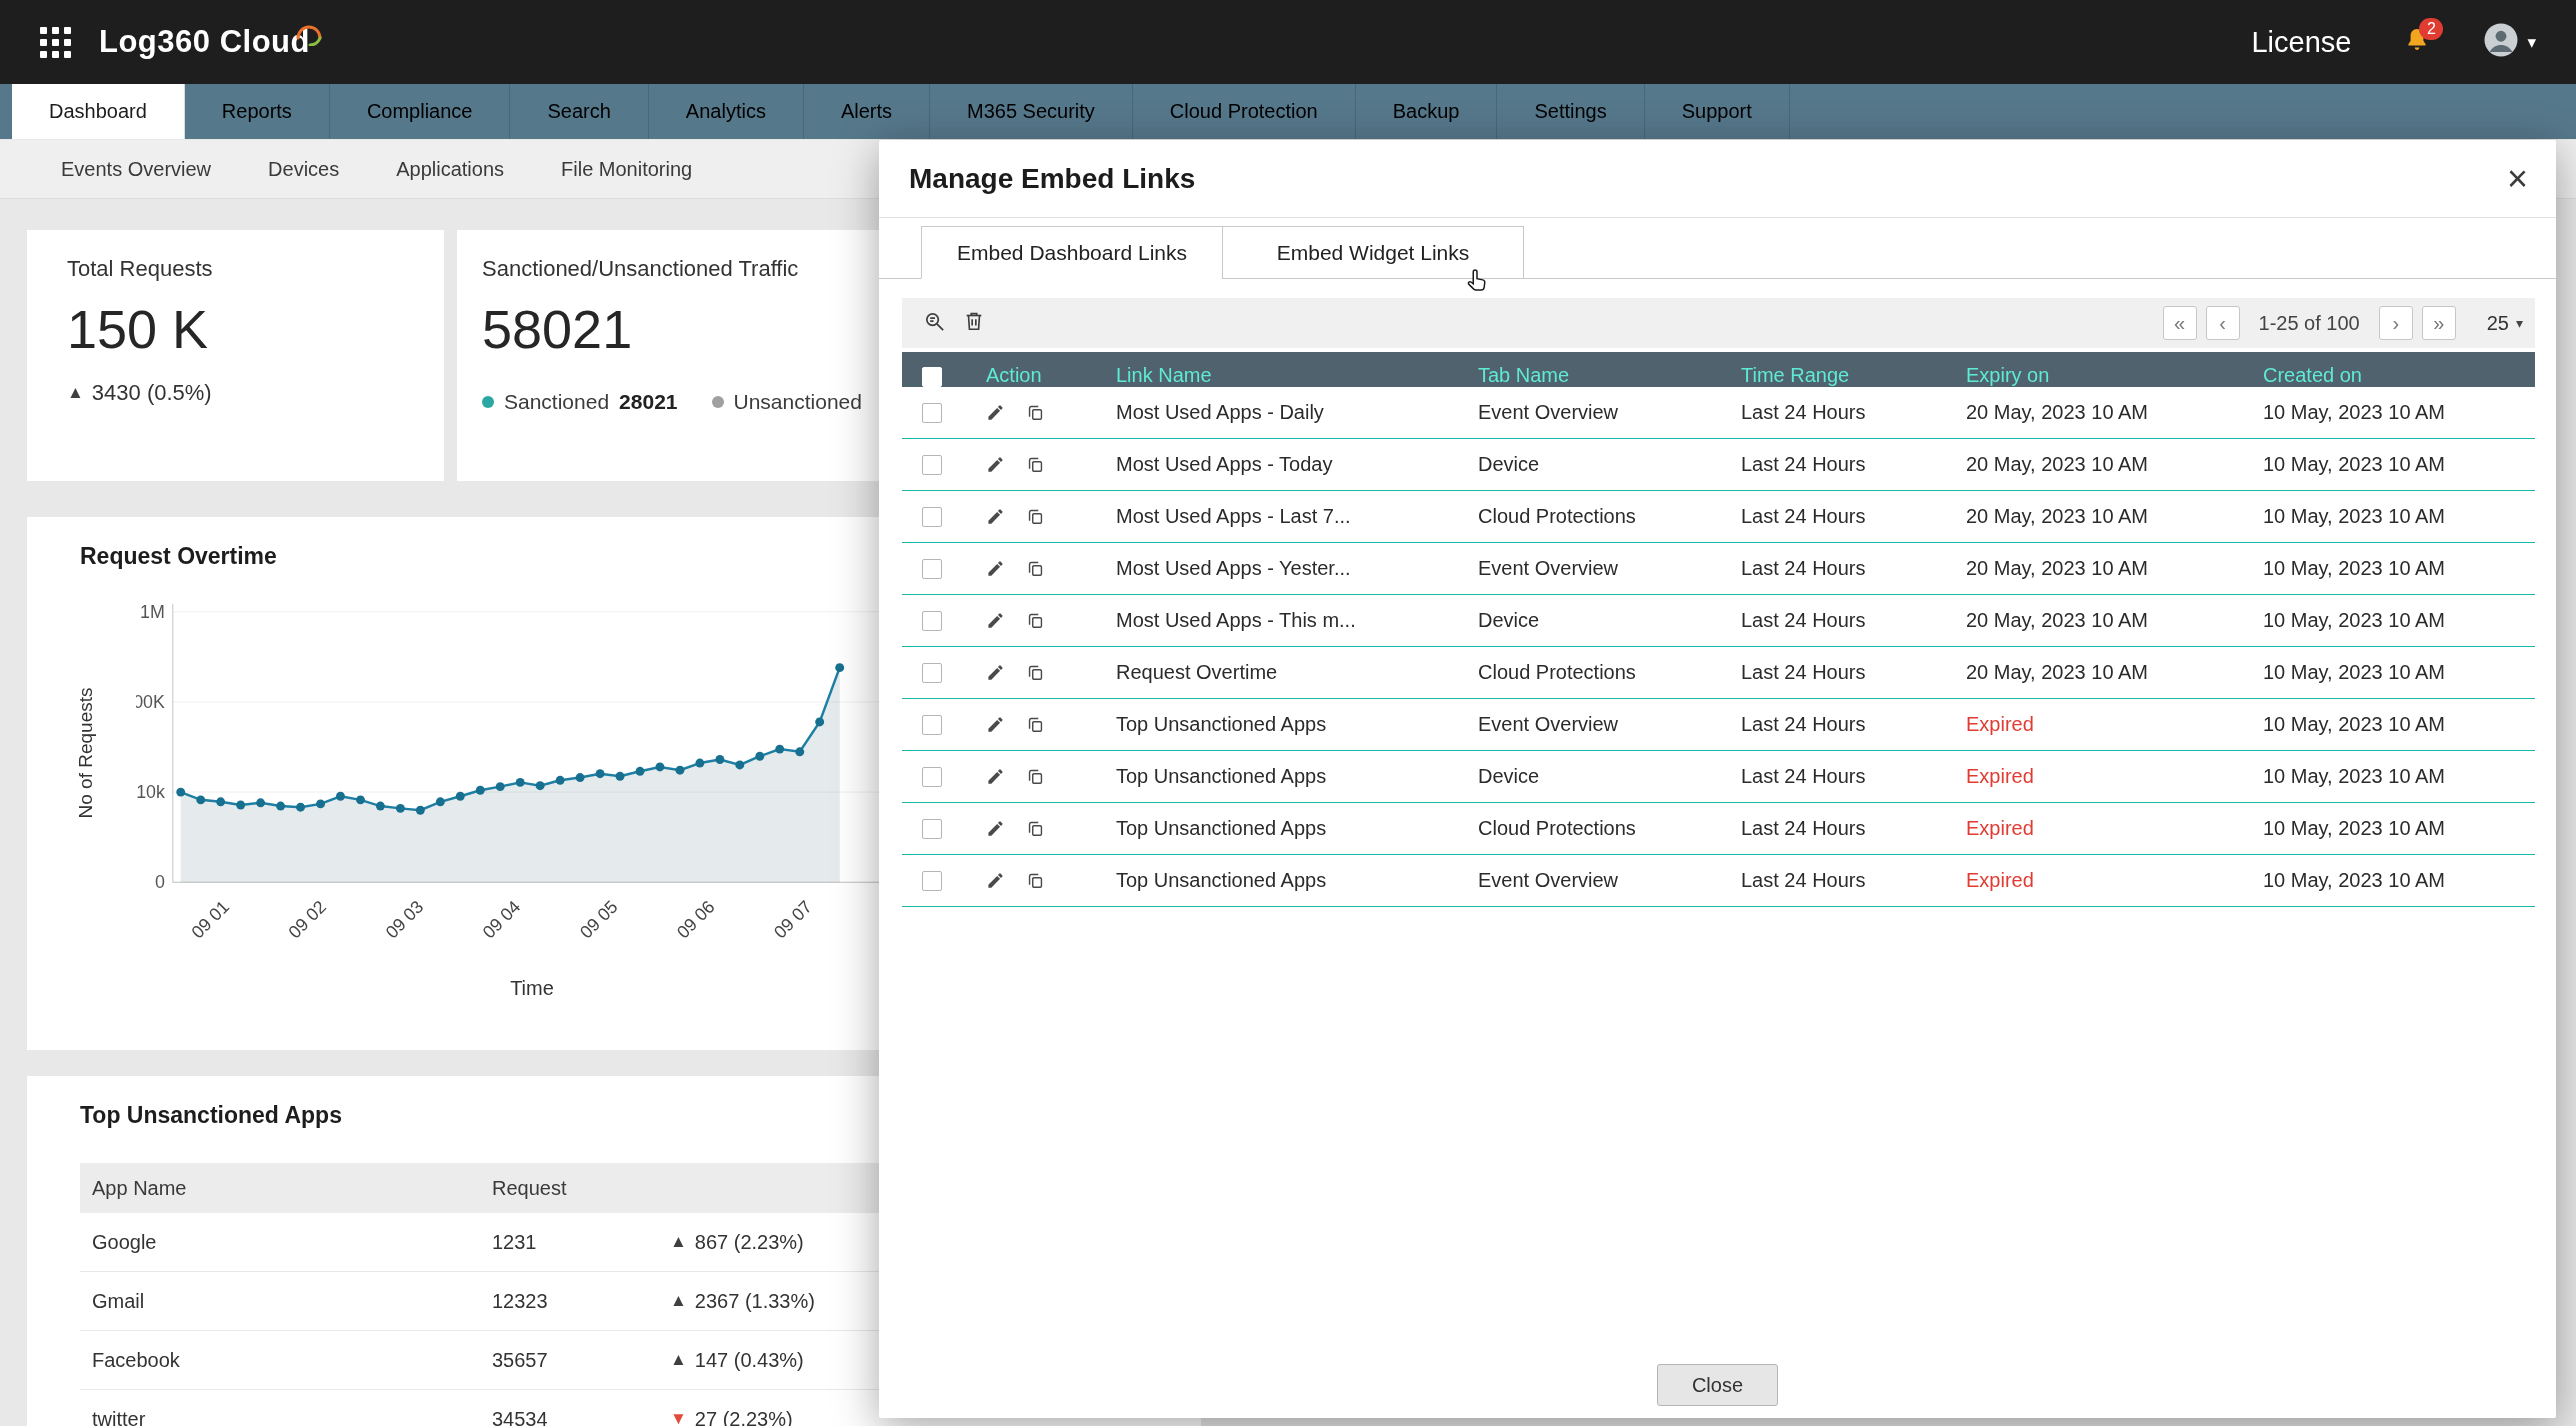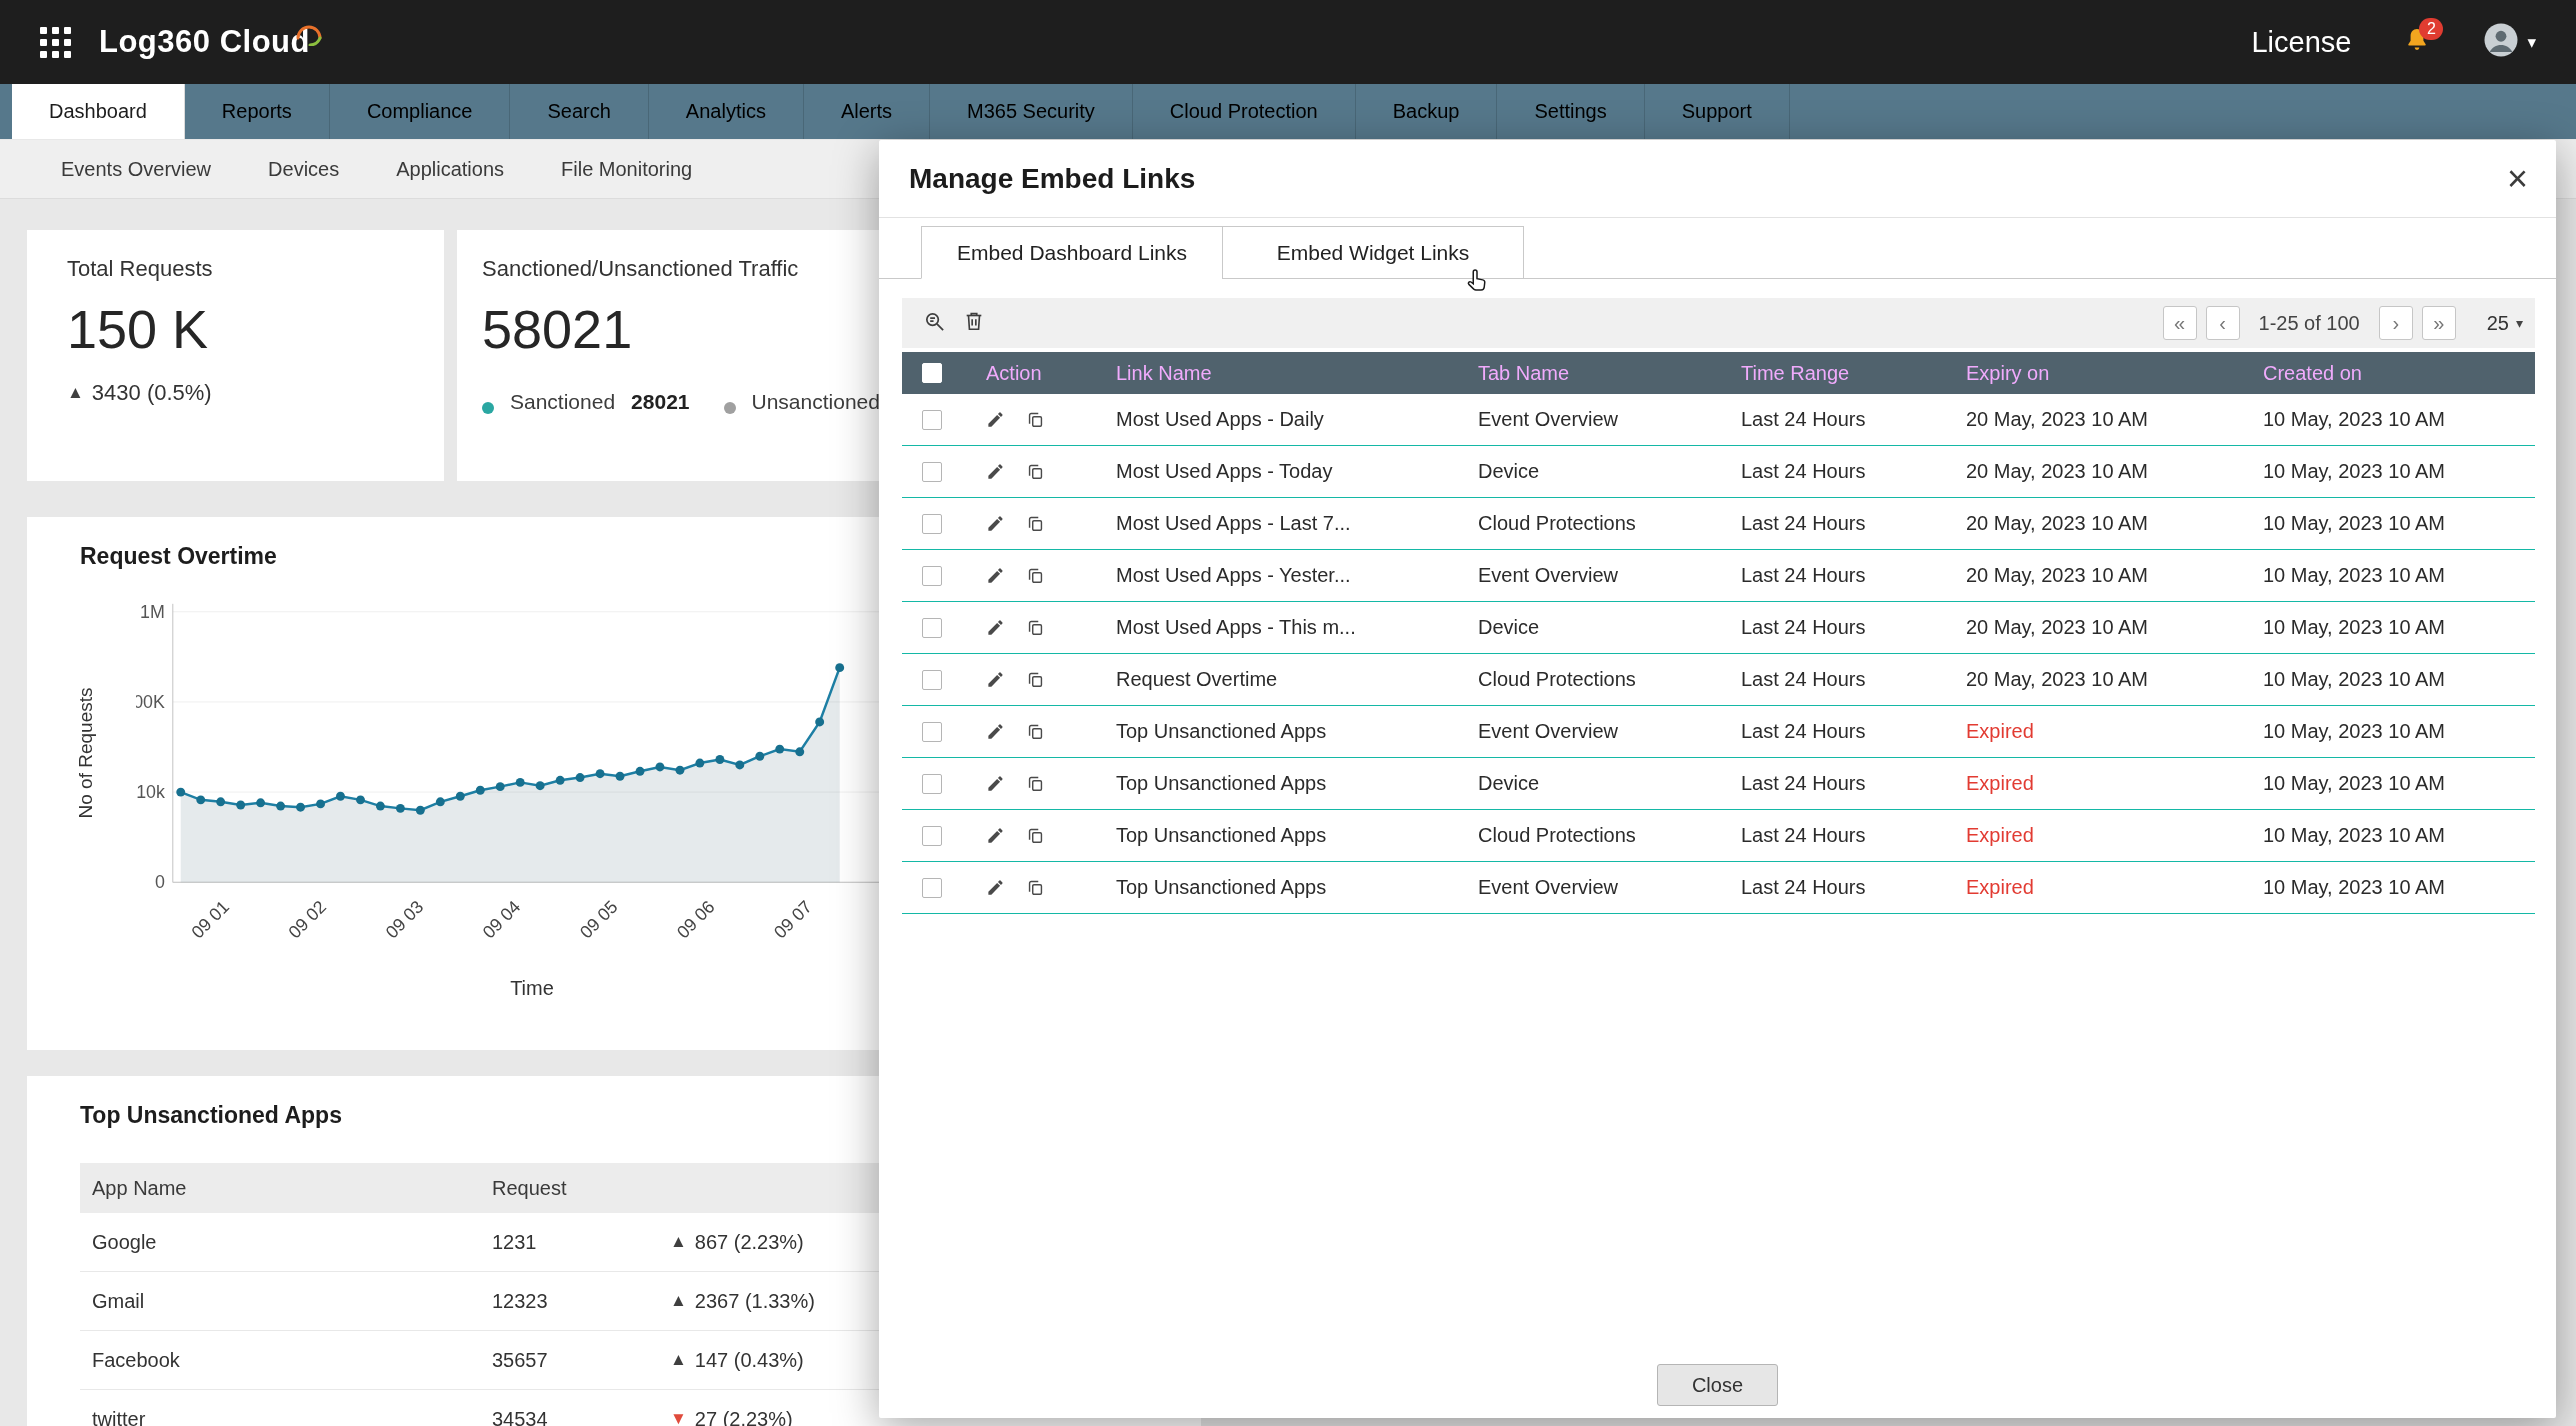--- a/index.html
+++ b/index.html
@@ -35,21 +35,21 @@
   .stat-label{font-size:22px;color:#333}
   .stat-value{font-size:54px;color:#262626;font-weight:400}
   .stat-delta{font-size:22px;color:#333;display:flex;align-items:center;gap:8px}
   .tri-up{color:#3f3f3f;font-size:17px}
   .tri-down{color:#E04B3C;font-size:17px}
   #stat-card-1{left:27px;top:230px;width:417px;height:251px;padding:26px 0 0 40px}
   #stat-card-2{left:457px;top:230px;width:744px;height:251px;padding:26px 0 0 25px}
   #stat-card-1 .stat-value,#stat-card-2 .stat-value{margin-top:16px}
   #stat-card-1 .stat-delta{margin-top:20px}
   .legend-row{display:flex;align-items:center;gap:34px;margin-top:30px;font-size:21px;color:#3c3c3c;white-space:nowrap}
-  .legend-item{display:flex;align-items:flex-end;gap:16px}
+  .legend-item{display:flex;align-items:center;gap:10px}
   .dot{width:12px;height:12px;border-radius:50%;display:inline-block}
   .dot-sanctioned{background:#2AA7A2}
   .dot-unsanctioned{background:#A0A0A0}
   .legend-val{font-weight:bold;color:#222}
 
   #chart-card{left:27px;top:517px;width:1174px;height:533px}
   .card-title{font-size:23px;font-weight:bold;color:#1d1d1d;position:absolute;left:53px;top:26px}
   .y-axis-label{position:absolute;left:-24px;top:224px;width:168px;height:24px;transform:rotate(-90deg);text-align:center;font-size:19px;color:#333}
   #chart-svg{position:absolute;left:109px;top:69px}
   .x-axis-title{position:absolute;left:406px;top:460px;width:198px;text-align:center;font-size:20px;color:#333}
@@ -75,21 +75,21 @@
 
   .toolbar{position:absolute;left:23px;top:158px;width:1633px;height:50px;background:#f0f0f0;display:flex;align-items:center;padding:0 12px}
   .tool-btn{display:flex;align-items:center;justify-content:center;width:40px;height:40px;cursor:pointer}
   .pager{margin-left:auto;display:flex;align-items:center;gap:9px}
   .pg-btn{width:34px;height:34px;background:#fff;border:1px solid #c6c6c6;border-radius:3px;color:#767676;font-size:20px;display:flex;align-items:center;justify-content:center;cursor:pointer}
   .pg-text{font-size:20px;color:#444;margin:0 10px}
   .page-size{display:flex;align-items:center;gap:7px;margin-left:22px;font-size:20px;color:#333;cursor:pointer}
   .page-size .caret2{font-size:14px;color:#444}
 
   .mtable{position:absolute;left:23px;top:212px;width:1633px}
-  .mhead{display:flex;align-items:center;height:42px;background:#50626D;color:#f0abfc;font-size:20px}
+  .mhead{display:flex;align-items:flex-end;height:35px;background:#50626D;color:#5eead4;font-size:20px}
   .mrow{display:flex;align-items:center;height:52px;border-bottom:1px solid #14b8a6;font-size:20px;color:#2b2b2b}
   .c-check{width:61px;display:flex;align-items:center;padding-left:20px}
   .c-action{width:137px;display:flex;align-items:center;gap:21px;padding-left:23px}
   .c-link{width:367px;padding-left:16px}
   .c-tab{width:263px;padding-left:11px}
   .c-time{width:228px;padding-left:11px}
   .c-exp{width:292px;padding-left:8px}
   .c-created{flex:1;padding-left:13px}
   .expired{color:#E23B32}
   .cb{width:20px;height:20px;background:#fff;border:1px solid #b5b5b5;border-radius:2px;cursor:pointer}

